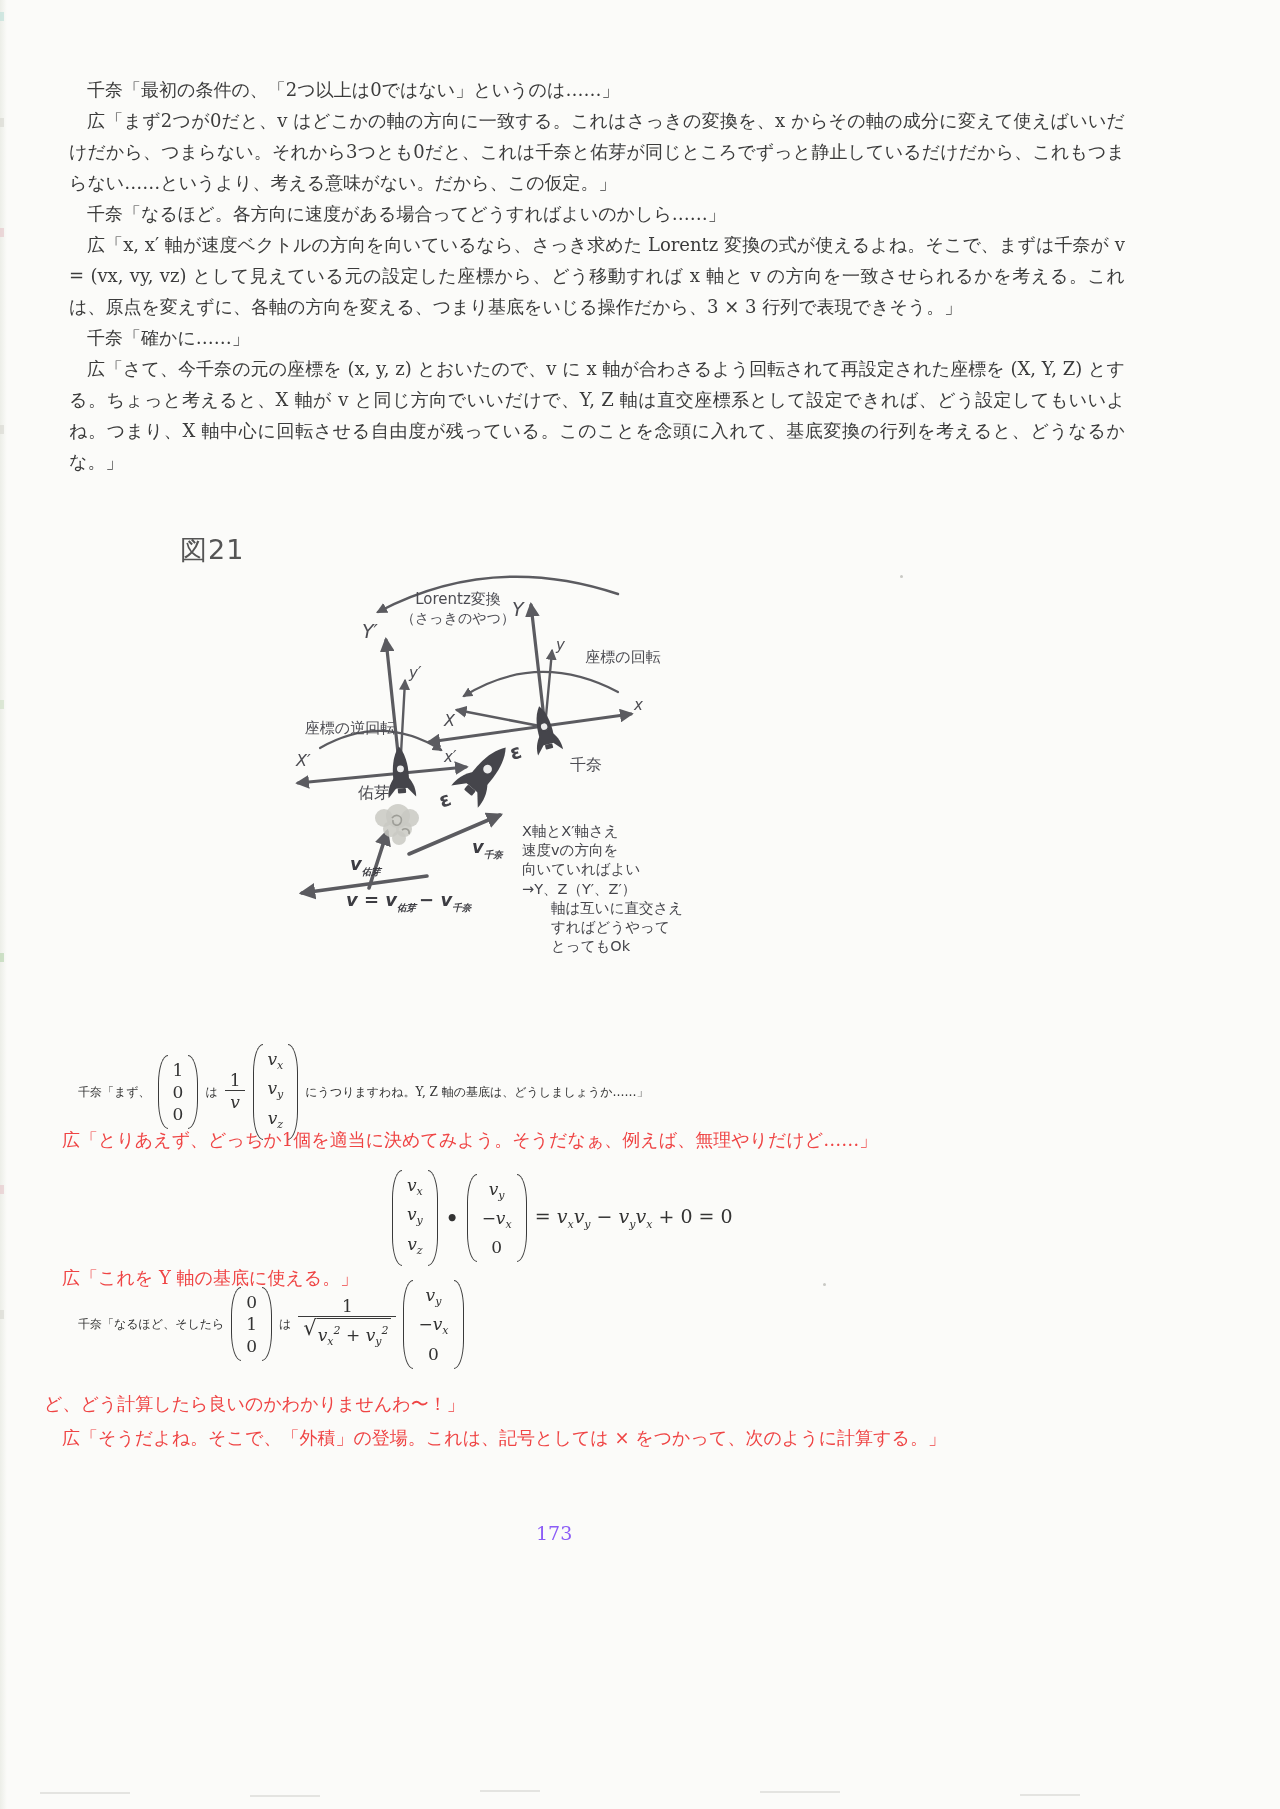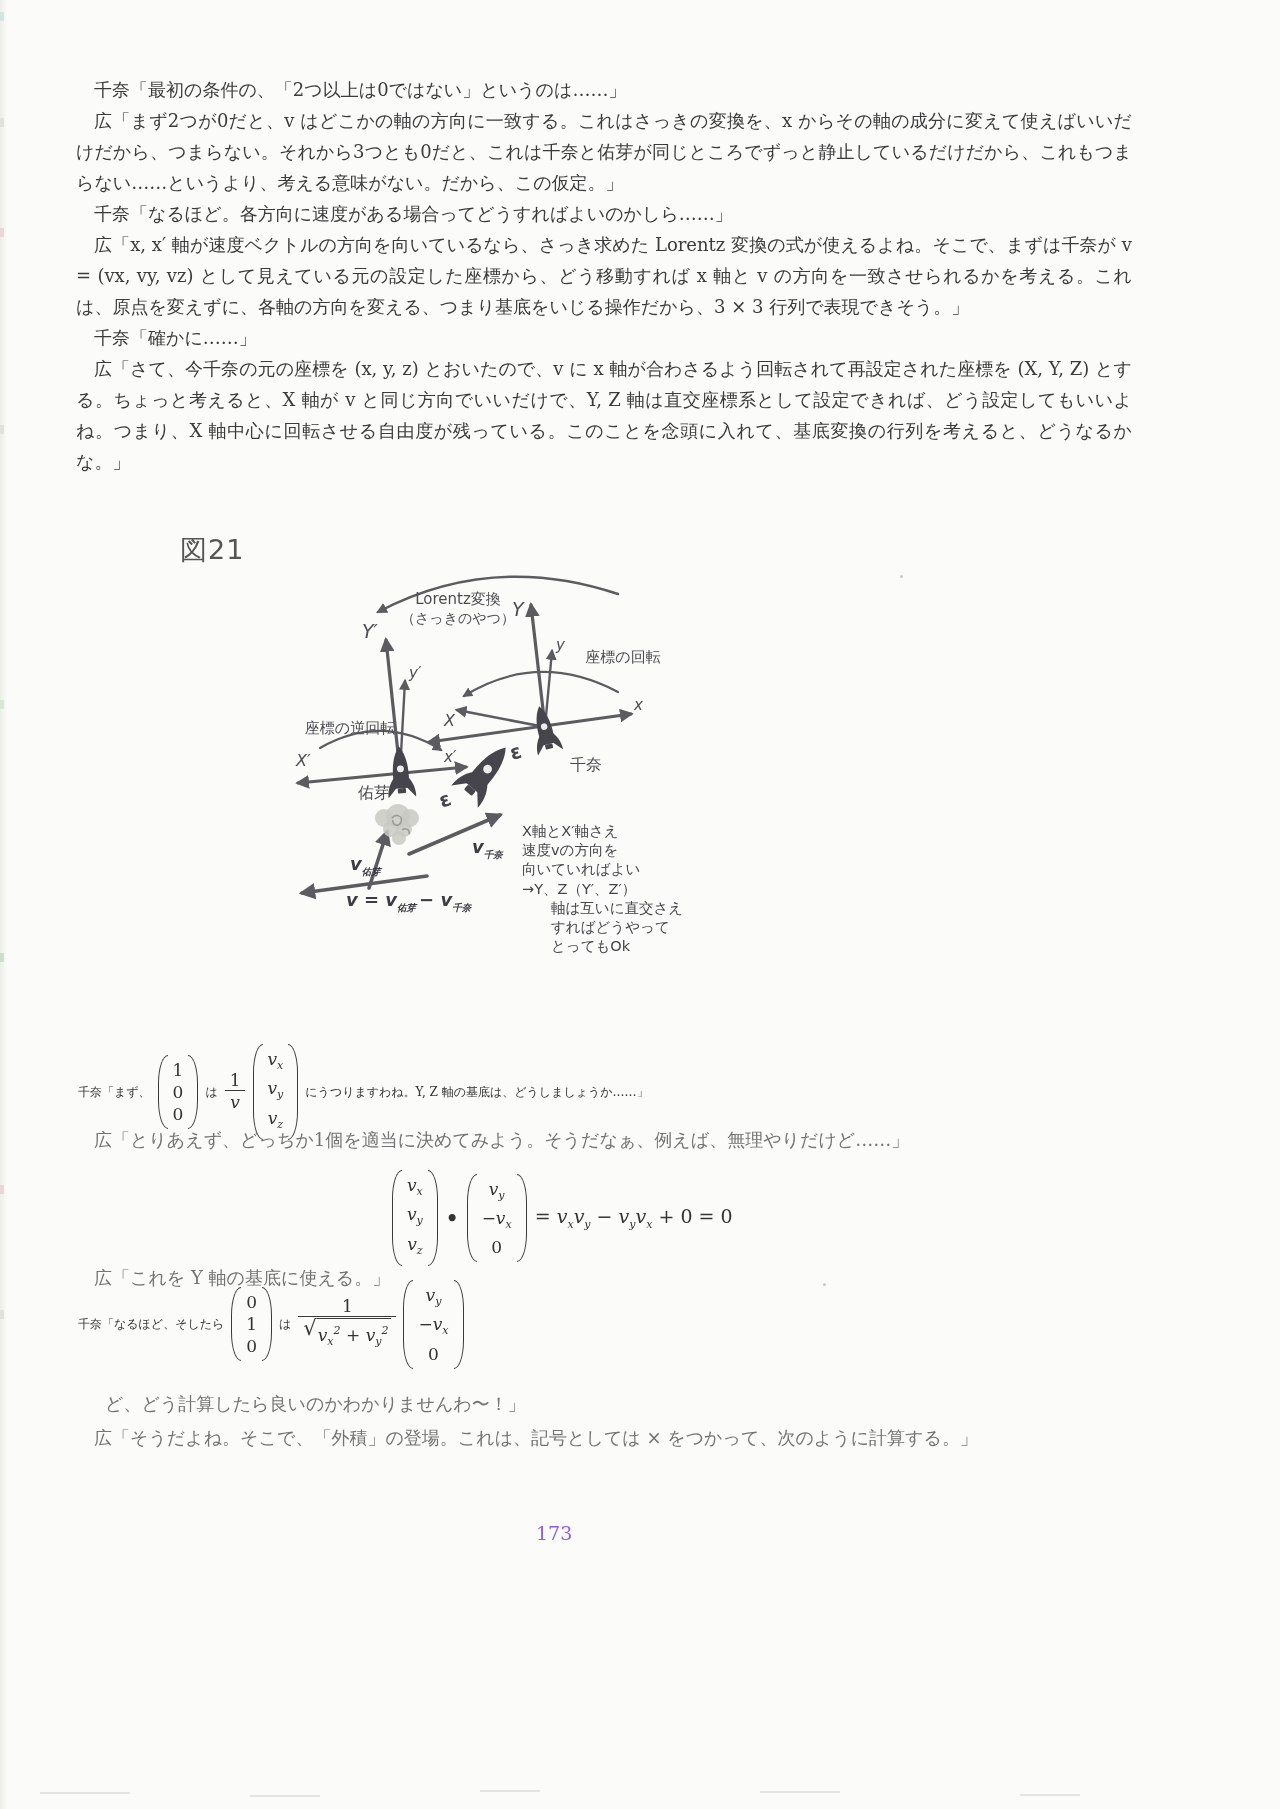--- a/index.html
+++ b/index.html
@@ -1,22 +1,22 @@
 <!DOCTYPE html>
 <html><head>
 <meta charset="utf-8">
 <style>
   html,body{margin:0;padding:0;background:#e8e8e6;}
   .page{position:relative;width:1280px;height:1809px;background:#fbfbf9;overflow:hidden;
         font-family:"DejaVu Serif","Liberation Serif",serif;color:#3a3a3a;}
   
-  .block{position:absolute;left:76px;top:74px;width:1056px;}
+  .block{position:absolute;left:69px;top:74px;width:1056px;}
   .block p{margin:0;font-size:18px;line-height:31px;text-align:justify;text-indent:1em;color:#3b3b3b;}
-  .para-abs{position:absolute;left:76px;font-size:18px;line-height:28px;color:#737373;white-space:nowrap;padding-left:18px;}
-  .no-indent{padding-left:0;margin-left:29px;}
+  .para-abs{position:absolute;left:44px;font-size:18px;line-height:28px;color:#ef4444;white-space:nowrap;padding-left:18px;}
+  .no-indent{padding-left:0;}
   
   .fig-label{position:absolute;left:180px;top:532px;font-family:"DejaVu Sans","Liberation Sans",sans-serif;
              font-size:27px;letter-spacing:1px;color:#555;}
   .fig{position:absolute;left:280px;top:558px;width:410px;height:400px;}
   .fig line,.fig path.arc{stroke:#5b5b60;stroke-linecap:round;fill:none;}
   .axl{font-family:"DejaVu Sans","Liberation Sans",sans-serif;font-style:italic;fill:#4c4c52;}
   .hwt{font-family:"DejaVu Sans","Liberation Sans",sans-serif;fill:#4c4c52;}
   .vlb{font-family:"DejaVu Sans","Liberation Sans",sans-serif;font-weight:bold;font-style:italic;fill:#3c3c42;}
   .rk{fill:#45454b;}
   .rwin{fill:#ececе8;fill:#ececec;stroke:#45454b;stroke-width:1.6;}

